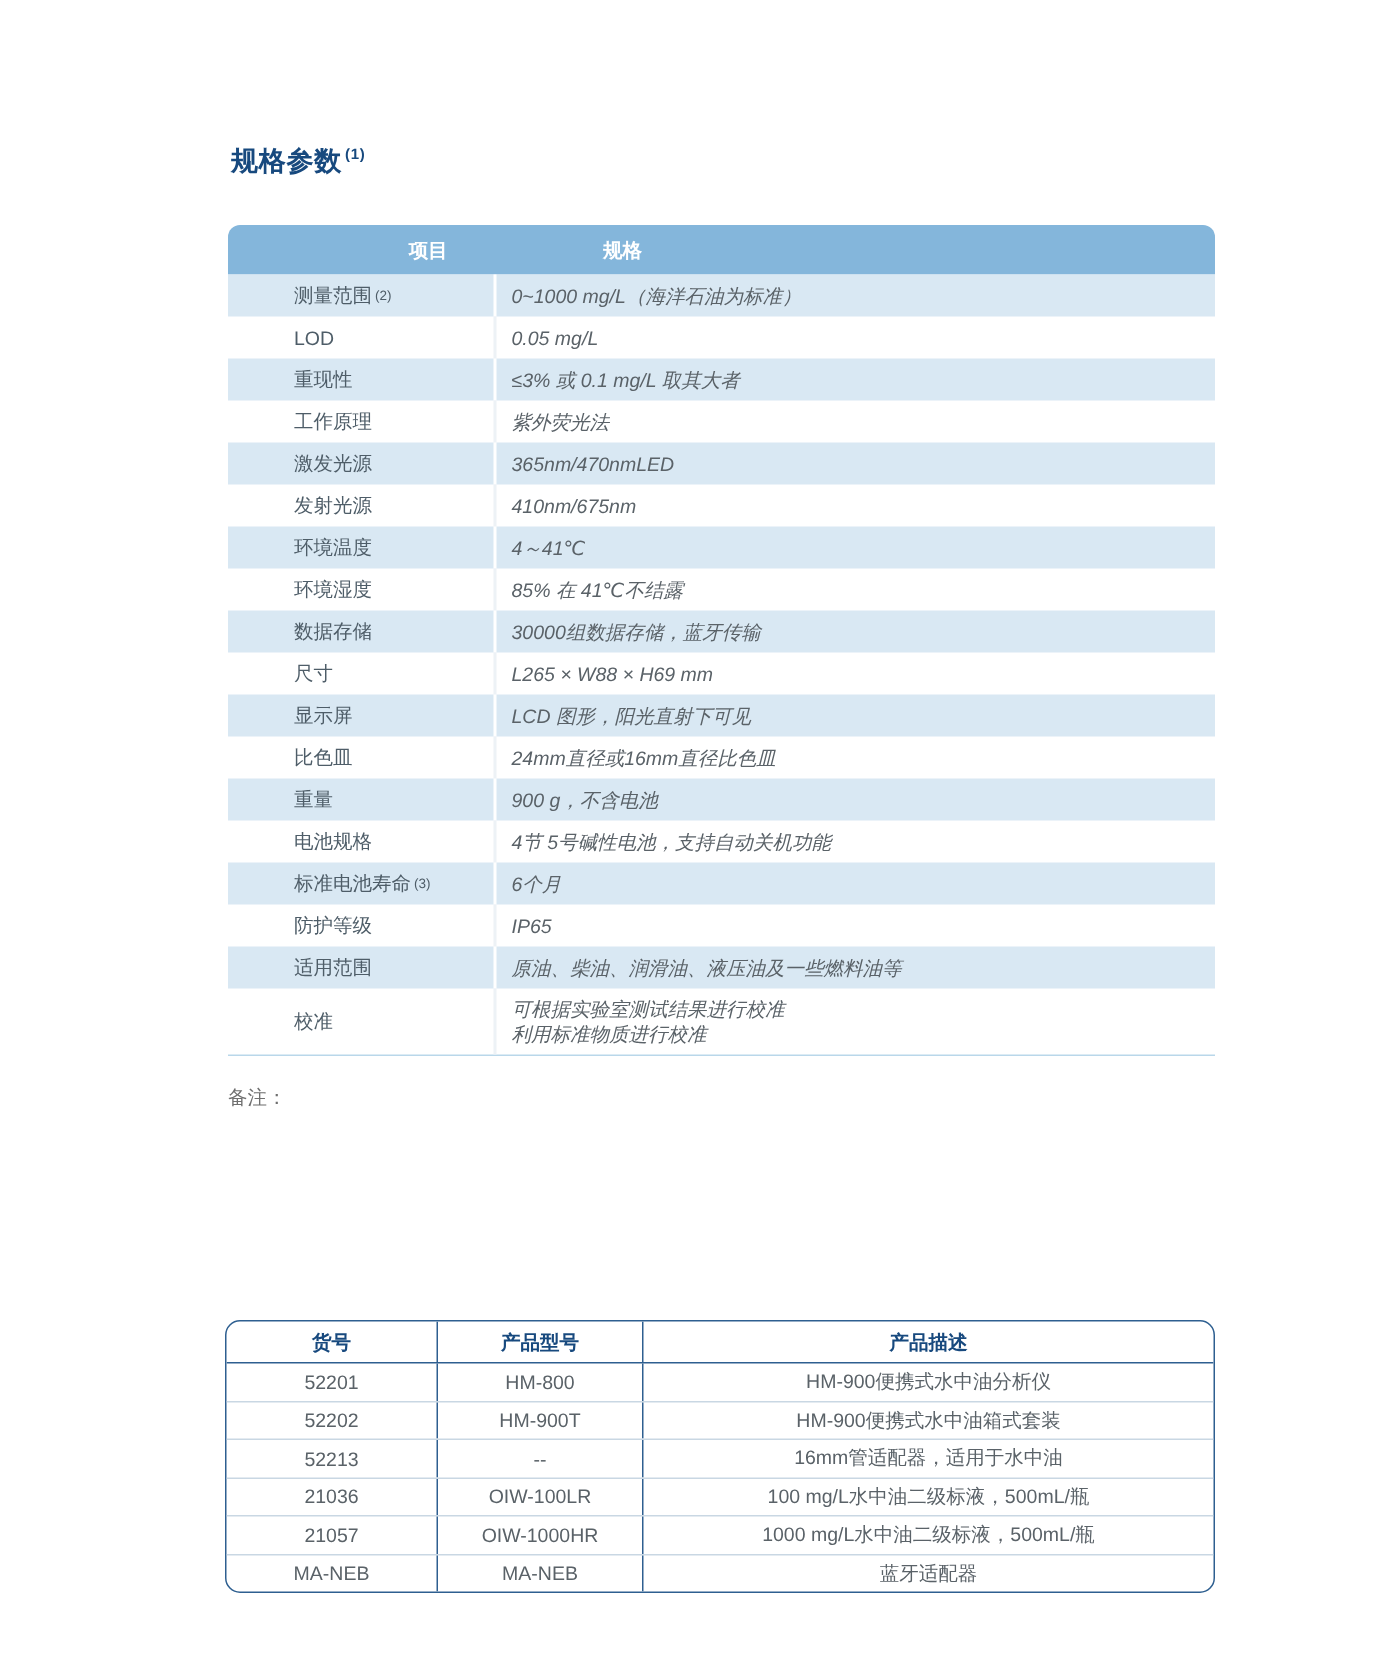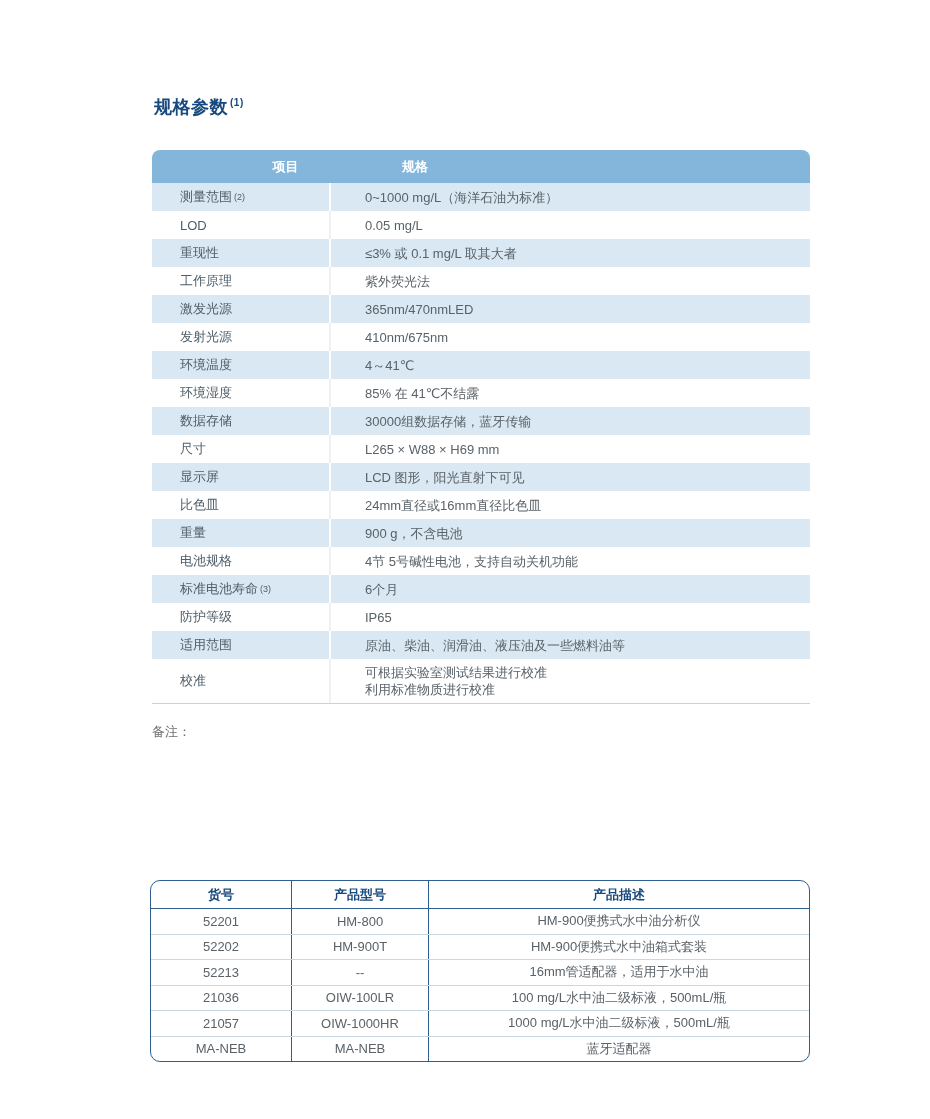--- a/index.html
+++ b/index.html
@@ -34,26 +34,26 @@
     background:var(--header-bg,#84b6db);
     border-radius:8px 8px 0 0;
     color:#ffffff; font-weight:bold;
   }
   .spec-header .h1 { width:179px; text-align:center;margin-left:44px; }
   .spec-header .h2 { flex:1; padding-left:27px; }
   .spec-row { display:flex; align-items:center; min-height:28px; }
   .spec-row.striped { background:var(--stripe,#d9e8f3); }
   .spec-row .c1 {
     width:179px; align-self:stretch; display:flex; align-items:center;
-    padding-left:28px; color:#4e5d68;
+    padding-left:44px; color:#4e5d68;
     border-right:2px solid #edf2f6;
   }
   .spec-row.striped .c1 { border-right:2px solid #ffffff; }
   .spec-row .c1 sup { font-size:9px; margin-left:2px; }
-  .spec-row .c2 { flex:1; padding:5px 8px 5px 34px; line-height:17px; }
+  .spec-row .c2 { flex:1; padding:5px 8px 5px 10px; line-height:17px;font-style:italic; }
   .spec-bottom { border-bottom:1px solid #b9d7ea; }
 
   
   .remarks {
     position:absolute; left:152px; top:724px;
     display:flex; font-size:13px; color:#6f6f6f; line-height:15.5px;
   }
   .remarks .label { width:51px; flex:none; }
   .remarks .lines div { white-space:nowrap; }
 

